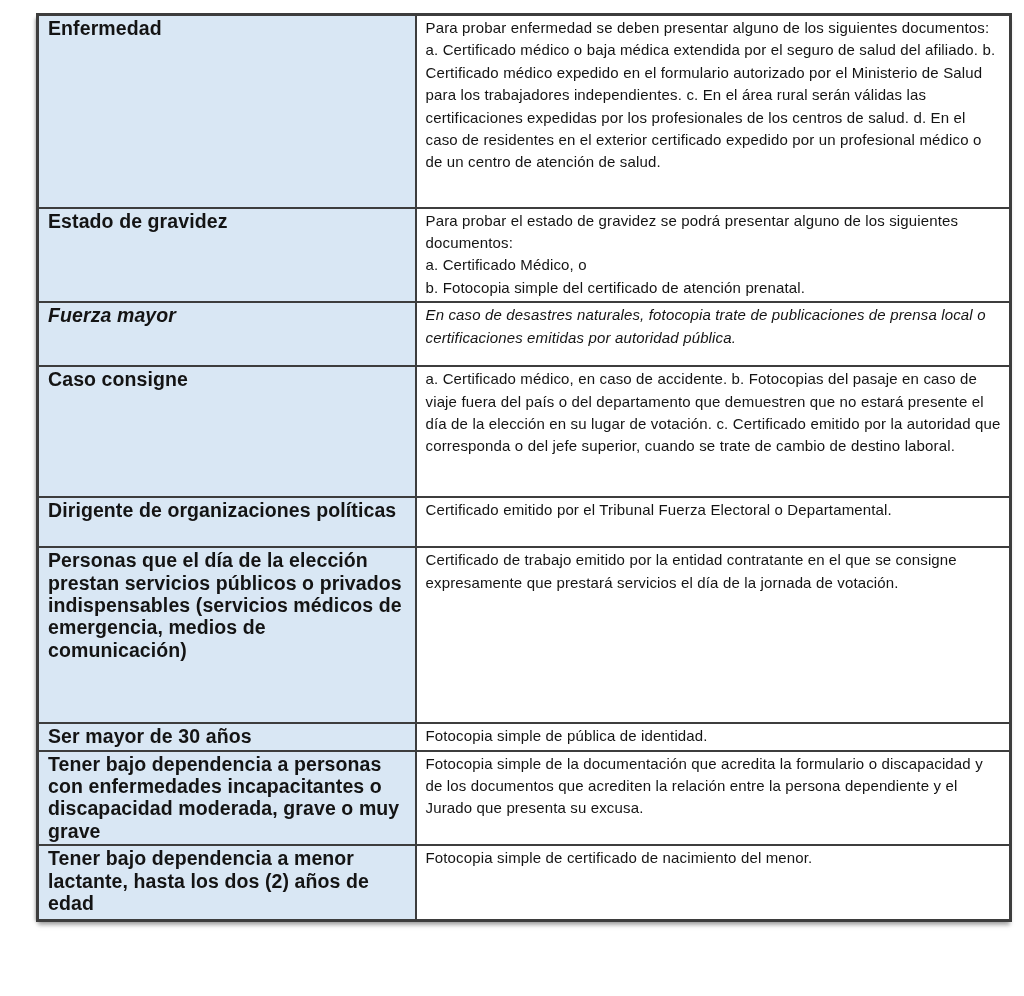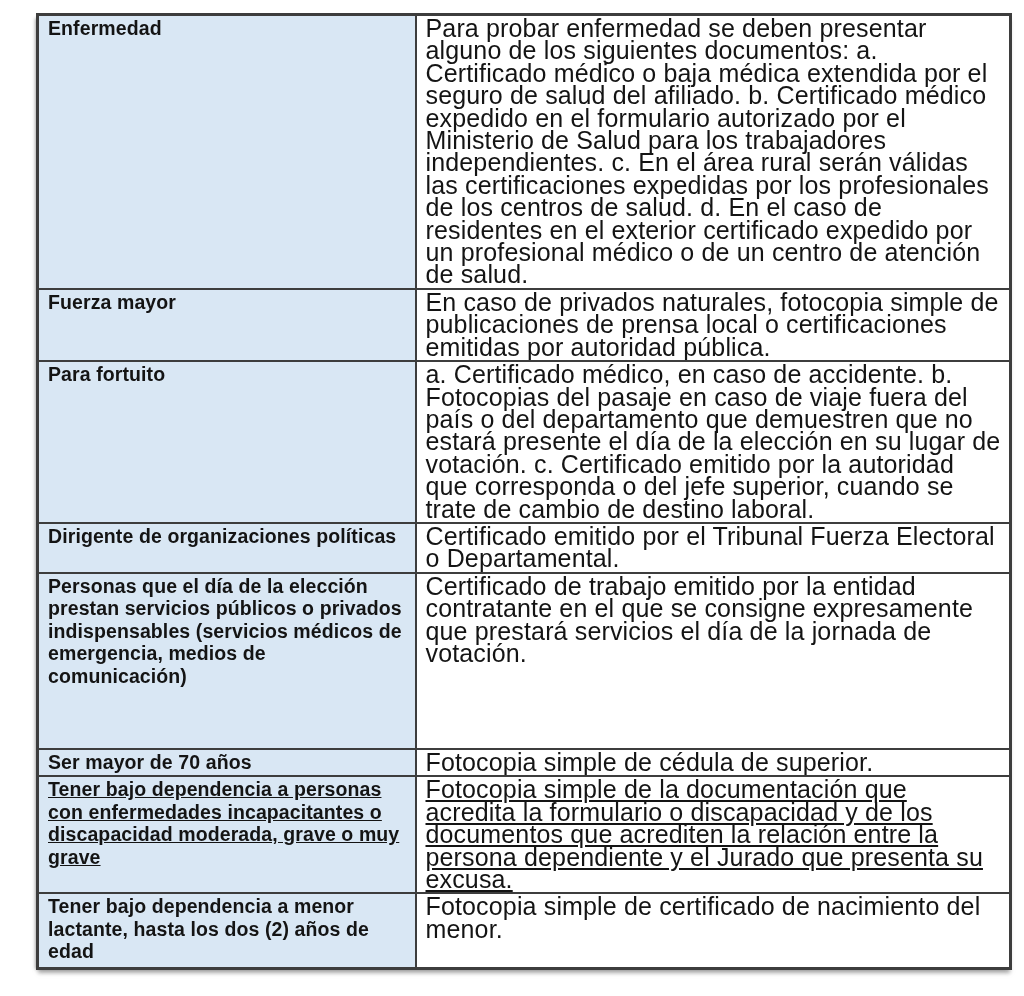--- a/index.html
+++ b/index.html
@@ -36,64 +36,70 @@
   td.term{
     width:378px;
     background:var(--term-bg);
     font-weight:bold;
     font-size:19.5px;
     letter-spacing:0.1px;
     line-height:23.5px;
   }
   td.desc{
     background:#ffffff;
-    font-size:25px;
+    font-size:15px;
     letter-spacing:0.15px;
   }
   
   tr.r0 td{height:193px;margin-top:8px;}
   tr.r1 td{height:89px;}
-  tr.r2 td{height:64px;}
+  tr.r2 td{height:64px;font-style:italic;}
   tr.r3 td{height:131px;}
   tr.r4 td{height:50px;margin-top:28px;}
   tr.r5 td{height:66px;}
   tr.r6 td{height:176px;}
   tr.r7 td{height:26px;}
-  tr.r8 td{height:94px;text-decoration:underline;}
+  tr.r8 td{height:94px;}
   tr.r9 td{height:75px;}
 </style>
 </head>
 <body>
 
 <div class="doc-wrap">
   <table class="excuses">
     <tbody>
       <tr class="r0">
         <td class="term">Enfermedad</td>
         <td class="desc">Para probar enfermedad se deben presentar alguno de los siguientes documentos: a. Certificado médico o baja médica extendida por el seguro de salud del afiliado. b. Certificado médico expedido en el formulario autorizado por el Ministerio de Salud para los trabajadores independientes. c. En el área rural serán válidas las certificaciones expedidas por los profesionales de los centros de salud. d. En el caso de residentes en el exterior certificado expedido por un profesional médico o de un centro de atención de salud.</td>
       </tr>
+      <tr class="r1">
+        <td class="term">Estado de gravidez</td>
+        <td class="desc">Para probar el estado de gravidez se podrá presentar alguno de los siguientes documentos:
+a. Certificado Médico, o
+b. Fotocopia simple del certificado de atención prenatal.</td>
+      </tr>
       <tr class="r2">
         <td class="term">Fuerza mayor</td>
-        <td class="desc">En caso de privados naturales, fotocopia simple de publicaciones de prensa local o certificaciones emitidas por autoridad pública.</td>
+        <td class="desc">En caso de desastres naturales, fotocopia trate de publicaciones de prensa local o certificaciones emitidas por autoridad pública.</td>
       </tr>
       <tr class="r3">
-        <td class="term">Para fortuito</td>
+        <td class="term">Caso consigne</td>
         <td class="desc">a. Certificado médico, en caso de accidente. b. Fotocopias del pasaje en caso de viaje fuera del país o del departamento que demuestren que no estará presente el día de la elección en su lugar de votación. c. Certificado emitido por la autoridad que corresponda o del jefe superior, cuando se trate de cambio de destino laboral.</td>
       </tr>
       <tr class="r4">
         <td class="term">Dirigente de organizaciones políticas</td>
         <td class="desc">Certificado emitido por el Tribunal Fuerza Electoral o Departamental.</td>
       </tr>
       <tr class="r6">
         <td class="term">Personas que el día de la elección prestan servicios públicos o privados indispensables (servicios médicos de emergencia, medios de comunicación)</td>
         <td class="desc">Certificado de trabajo emitido por la entidad contratante en el que se consigne expresamente que prestará servicios el día de la jornada de votación.</td>
       </tr>
       <tr class="r7">
-        <td class="term">Ser mayor de 70 años</td>
-        <td class="desc">Fotocopia simple de cédula de superior.</td>
+        <td class="term">Ser mayor de 30 años</td>
+        <td class="desc">Fotocopia simple de pública de identidad.</td>
       </tr>
       <tr class="r8">
         <td class="term">Tener bajo dependencia a personas con enfermedades incapacitantes o discapacidad moderada, grave o muy grave</td>
         <td class="desc">Fotocopia simple de la documentación que acredita la formulario o discapacidad y de los documentos que acrediten la relación entre la persona dependiente y el Jurado que presenta su excusa.</td>
       </tr>
       <tr class="r9">
         <td class="term">Tener bajo dependencia a menor lactante, hasta los dos (2) años de edad</td>
         <td class="desc">Fotocopia simple de certificado de nacimiento del menor.</td>
       </tr>
     </tbody>

